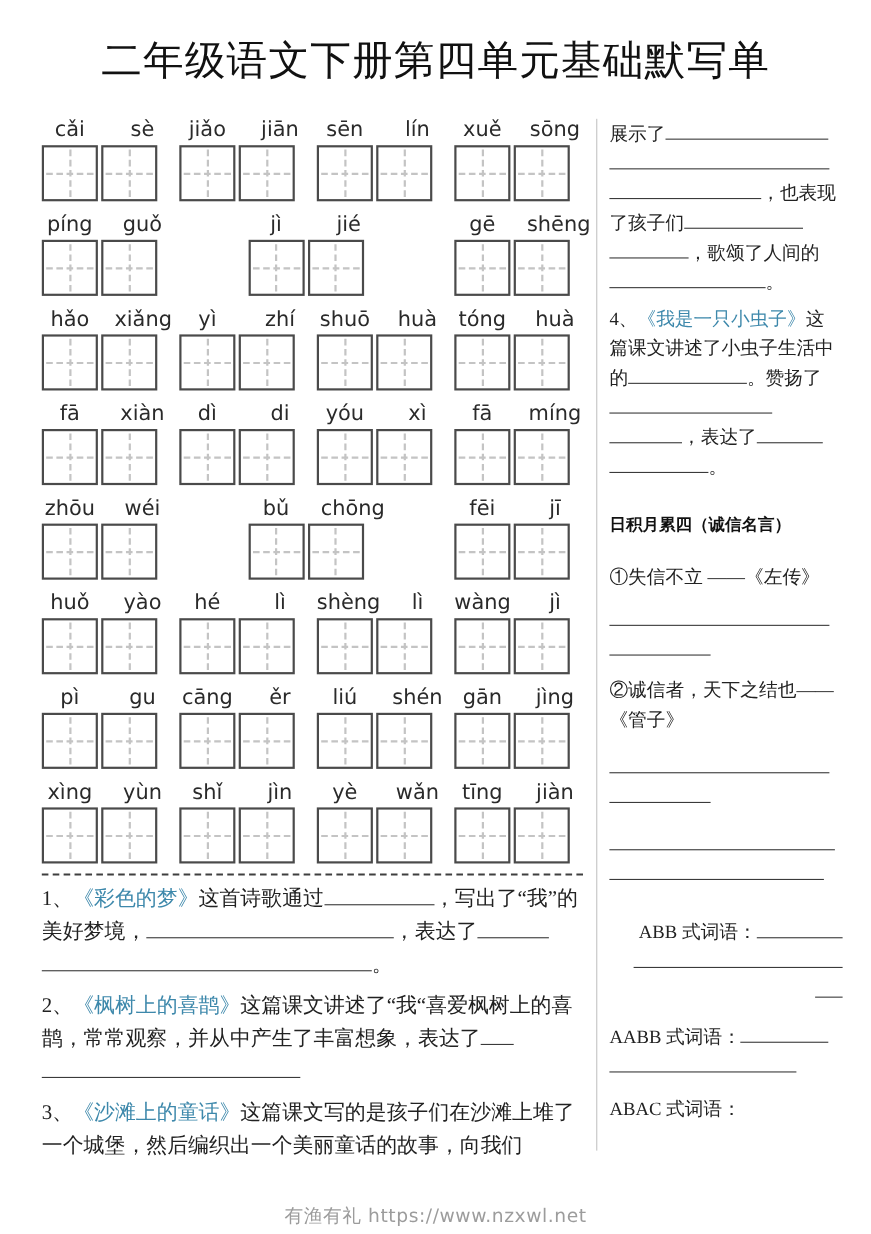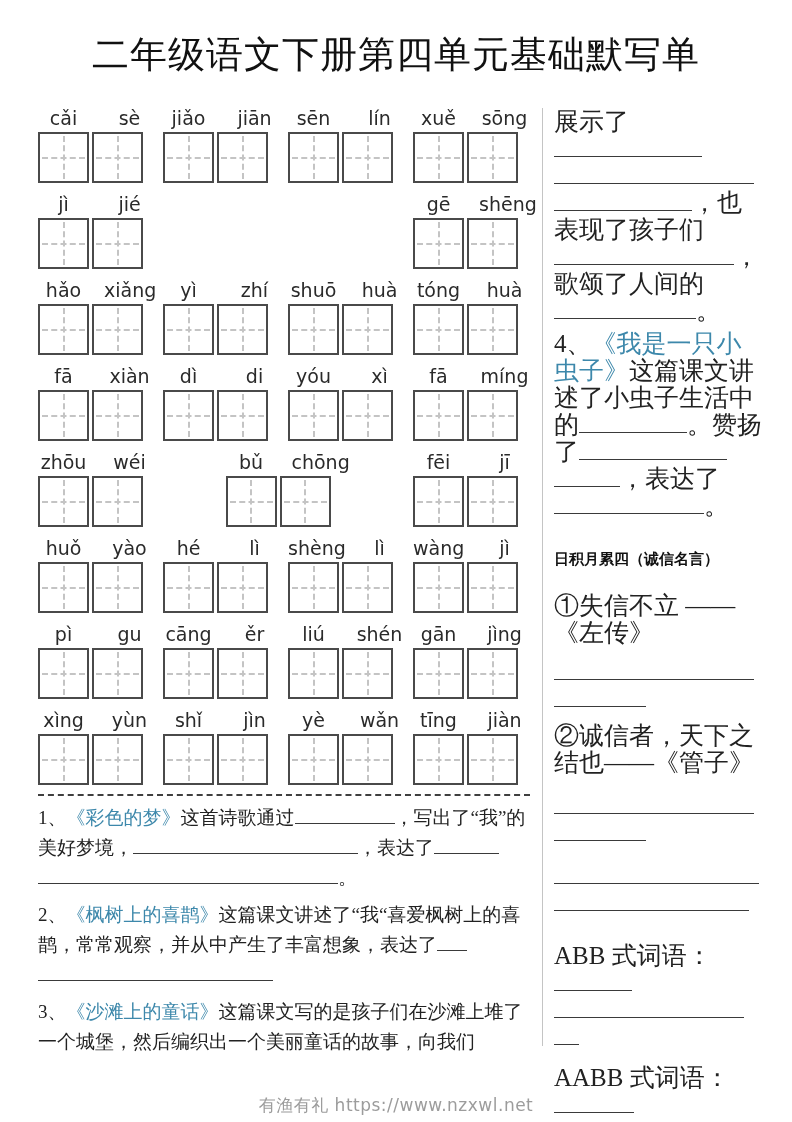--- a/index.html
+++ b/index.html
@@ -28,21 +28,21 @@
   .box::after  { content:""; position:absolute; top:2px; bottom:2px; left:50%; margin-left:-1px; border-left:2px dashed #c4c4c4; }
 
   .sep { border-top:2px dashed #3f3f3f; margin:4px 0 6px; }
 
   p { margin:0; }
   .question { font-size:19px; line-height:30px; margin-top:7px; color:#222; }
   .hl { color:#3d88ab; }
   .bl { display:inline-block; border-bottom:1.5px solid #3a3a3a; height:15px; vertical-align:baseline; }
 
   .rheading { font-family:"Liberation Sans", sans-serif; font-weight:bold; font-size:15px; color:#111; }
-  .rpara { font-size:25px; line-height:27px; }
+  .rpara { font-size:17px; line-height:27px; }
 
   .footer {
     position:absolute; left:0; right:0; top:1064px; text-align:center;
     font-family:"DejaVu Sans", sans-serif; font-size:17px; color:#9c9c9c; letter-spacing:0.5px;
   }
 </style>
 </head>
 <body>
 
 <div class="page">
@@ -87,20 +87,30 @@
                 <div class="syl">xuě</div>
                 <div class="syl">sōng</div>
               </div>
               <div class="boxes">
                 <div class="box"></div>
                 <div class="box"></div>
               </div>
             </div>
           </div>
           <div class="row">
+            <div class="pair">
+              <div class="syls">
+                <div class="syl">píng</div>
+                <div class="syl">guǒ</div>
+              </div>
+              <div class="boxes">
+                <div class="box"></div>
+                <div class="box"></div>
+              </div>
+            </div>
             <div class="pair">
               <div class="syls">
                 <div class="syl">jì</div>
                 <div class="syl">jié</div>
               </div>
               <div class="boxes">
                 <div class="box"></div>
                 <div class="box"></div>
               </div>
             </div>
@@ -370,20 +380,20 @@
 
     <div class="right" id="right-col">
         <p class="rpara" style="margin-top: 0px;"><span>展示了</span><span class="bl" style="width: 148px;"></span><span class="bl" style="width: 200px;"></span><span class="bl" style="width: 138px;"></span><span>，也表现了孩子们</span><span class="bl" style="width: 108px;"></span><span class="bl" style="width: 72px;"></span><span>，歌颂了人间的</span><span class="bl" style="width: 142px;"></span><span>。</span></p>
         <p class="rpara" style="margin-top: 6px;"><span>4、</span><span class="hl">《我是一只小虫子》</span><span>这篇课文讲述了小虫子生活中的</span><span class="bl" style="width: 108px;"></span><span>。赞扬了</span><span class="bl" style="width: 148px;"></span><span class="bl" style="width: 66px;"></span><span>，表达了</span><span class="bl" style="width: 60px;"></span><span class="bl" style="width: 90px;"></span><span>。</span></p>
         <div class="rheading" style="margin-top: 26px;">日积月累四（诚信名言）</div>
         <p class="rpara" style="margin-top: 20px;"><span>①失信不立 ——《左传》</span></p>
         <p class="rpara" style="margin-top: 12px;"><span class="bl" style="width: 200px;"></span><span class="bl" style="width: 92px;"></span></p>
         <p class="rpara" style="margin-top: 10px;"><span>②诚信者，天下之结也——《管子》</span></p>
         <p class="rpara" style="margin-top: 16px;"><span class="bl" style="width: 200px;"></span><span class="bl" style="width: 92px;"></span></p>
         <p class="rpara" style="margin-top: 16px;"><span class="bl" style="width: 205px;"></span><span class="bl" style="width: 195px;"></span></p>
-        <p class="rpara" style="margin-top: 26px;"><span>ABB 式词语：</span><span class="bl" style="width: 78px;"></span><span class="bl" style="width: 190px;"></span><span class="bl" style="width: 25px;"></span></p>
+        <p class="rpara" style="margin-top: 26px; text-align: right;"><span>ABB 式词语：</span><span class="bl" style="width: 78px;"></span><span class="bl" style="width: 190px;"></span><span class="bl" style="width: 25px;"></span></p>
         <p class="rpara" style="margin-top: 14px;"><span>AABB 式词语：</span><span class="bl" style="width: 80px;"></span><span class="bl" style="width: 170px;"></span></p>
         <p class="rpara" style="margin-top: 12px;"><span>ABAC 式词语：</span></p>
       </div>
   </div>
 
   <div class="footer">有渔有礼 https://www.nzxwl.net</div>
 </div>
 
 </body></html>

